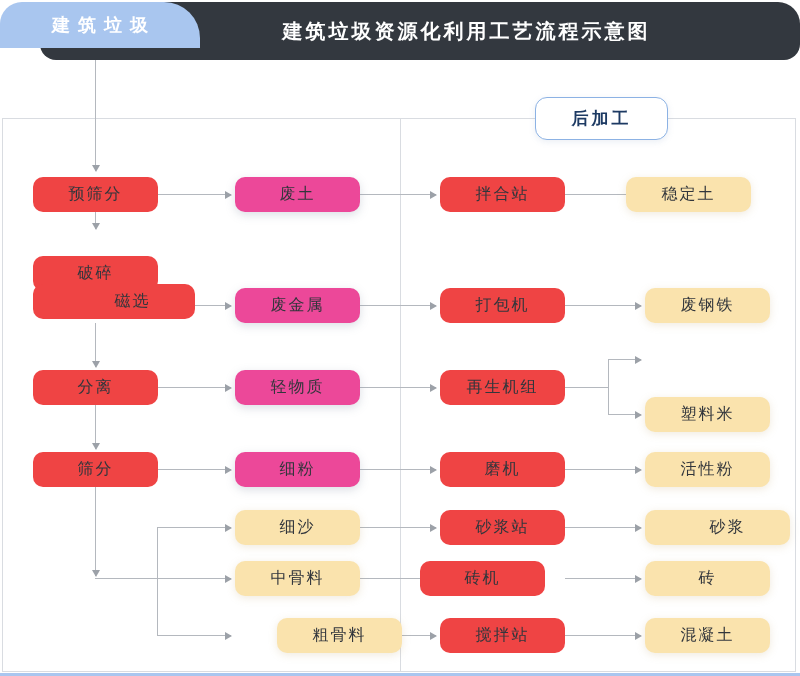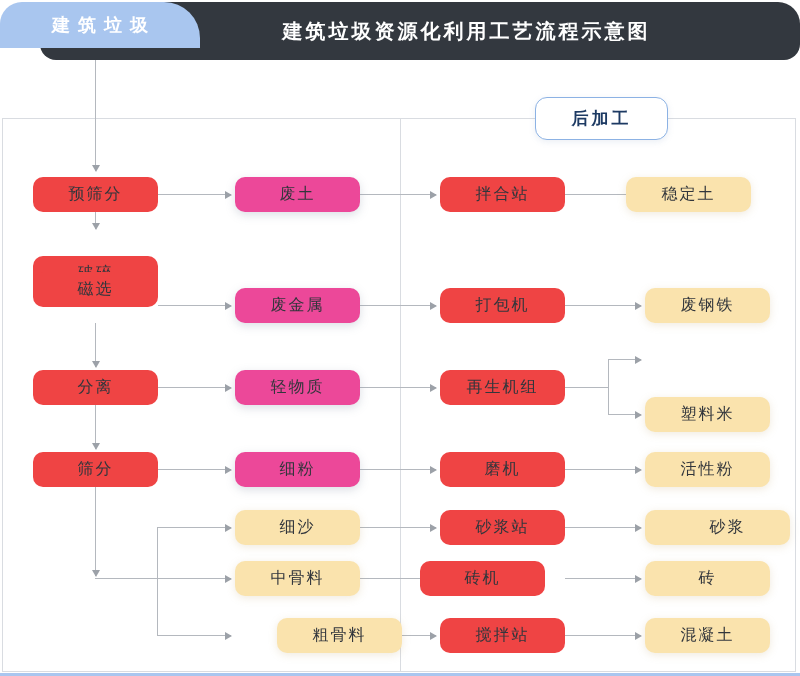--- a/index.html
+++ b/index.html
@@ -132,21 +132,21 @@
     <div class="edge-seg" style="left: 565px; top: 635px; width: 76px; height: 1px;"></div>
     <div class="arrow-right" style="left: 635px; top: 631.5px;"></div>
     <div class="edge-seg" style="left: 565px; top: 387px; width: 43px; height: 1px;"></div>
     <div class="edge-seg" style="left: 608px; top: 359px; width: 1px; height: 55px;"></div>
     <div class="edge-seg" style="left: 608px; top: 359px; width: 33px; height: 1px;"></div>
     <div class="arrow-right" style="left: 635px; top: 355.5px;"></div>
     <div class="edge-seg" style="left: 608px; top: 414px; width: 33px; height: 1px;"></div>
     <div class="arrow-right" style="left: 635px; top: 410.5px;"></div>
     <div class="flow-node node-blue" style="left: 33px; top: 177px;">预筛分</div>
     <div class="flow-node node-blue" style="left: 33px; top: 232px; margin-top: 24px;">破碎</div>
-    <div class="flow-node node-blue" style="left: 33px; top: 272px;">磁选</div>
+    <div class="flow-node node-blue" style="left: 33px; top: 284px; padding-left: 37px;">磁选</div>
     <div class="flow-node node-blue" style="left: 33px; top: 370px;">分离</div>
     <div class="flow-node node-blue" style="left: 33px; top: 452px;">筛分</div>
     <div class="flow-node node-white" style="left: 235px; top: 177px;">废土</div>
     <div class="flow-node node-white" style="left: 235px; top: 288px;">废金属</div>
     <div class="flow-node node-white" style="left: 235px; top: 370px;">轻物质</div>
     <div class="flow-node node-white" style="left: 235px; top: 452px;">细粉</div>
     <div class="flow-node node-yellow" style="left: 235px; top: 510px;">细沙</div>
     <div class="flow-node node-yellow" style="left: 235px; top: 561px;">中骨料</div>
     <div class="flow-node node-yellow" style="left: 235px; top: 618px; margin-left: 42px;">粗骨料</div>
     <div class="flow-node node-blue" style="left: 440px; top: 177px;">拌合站</div>

